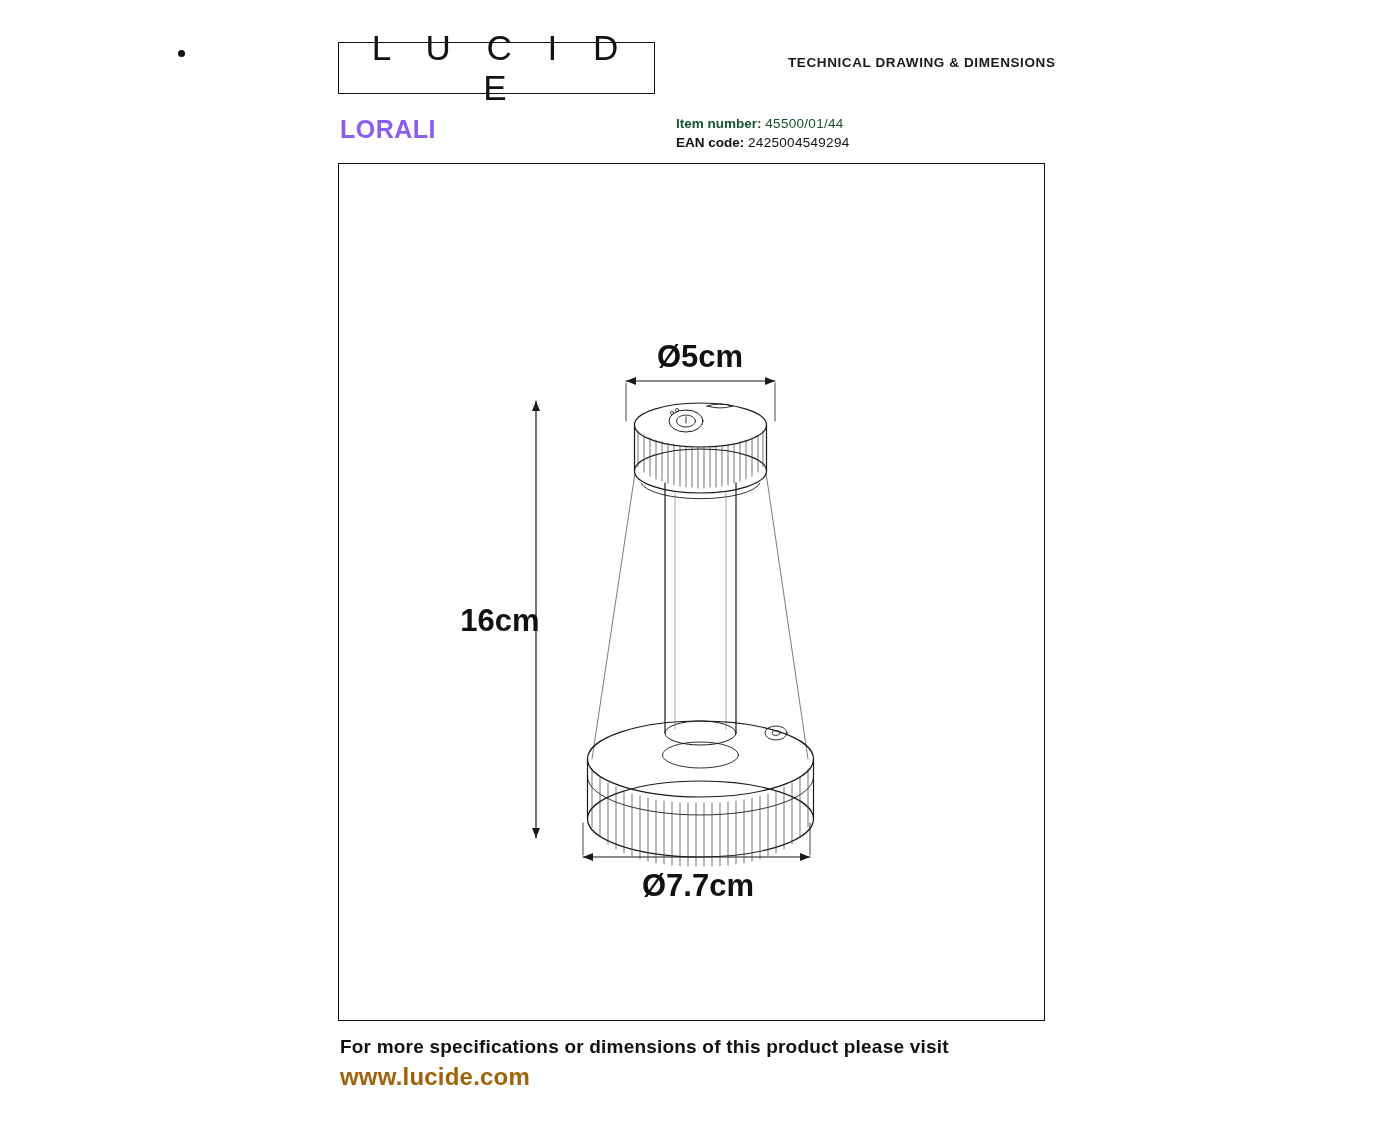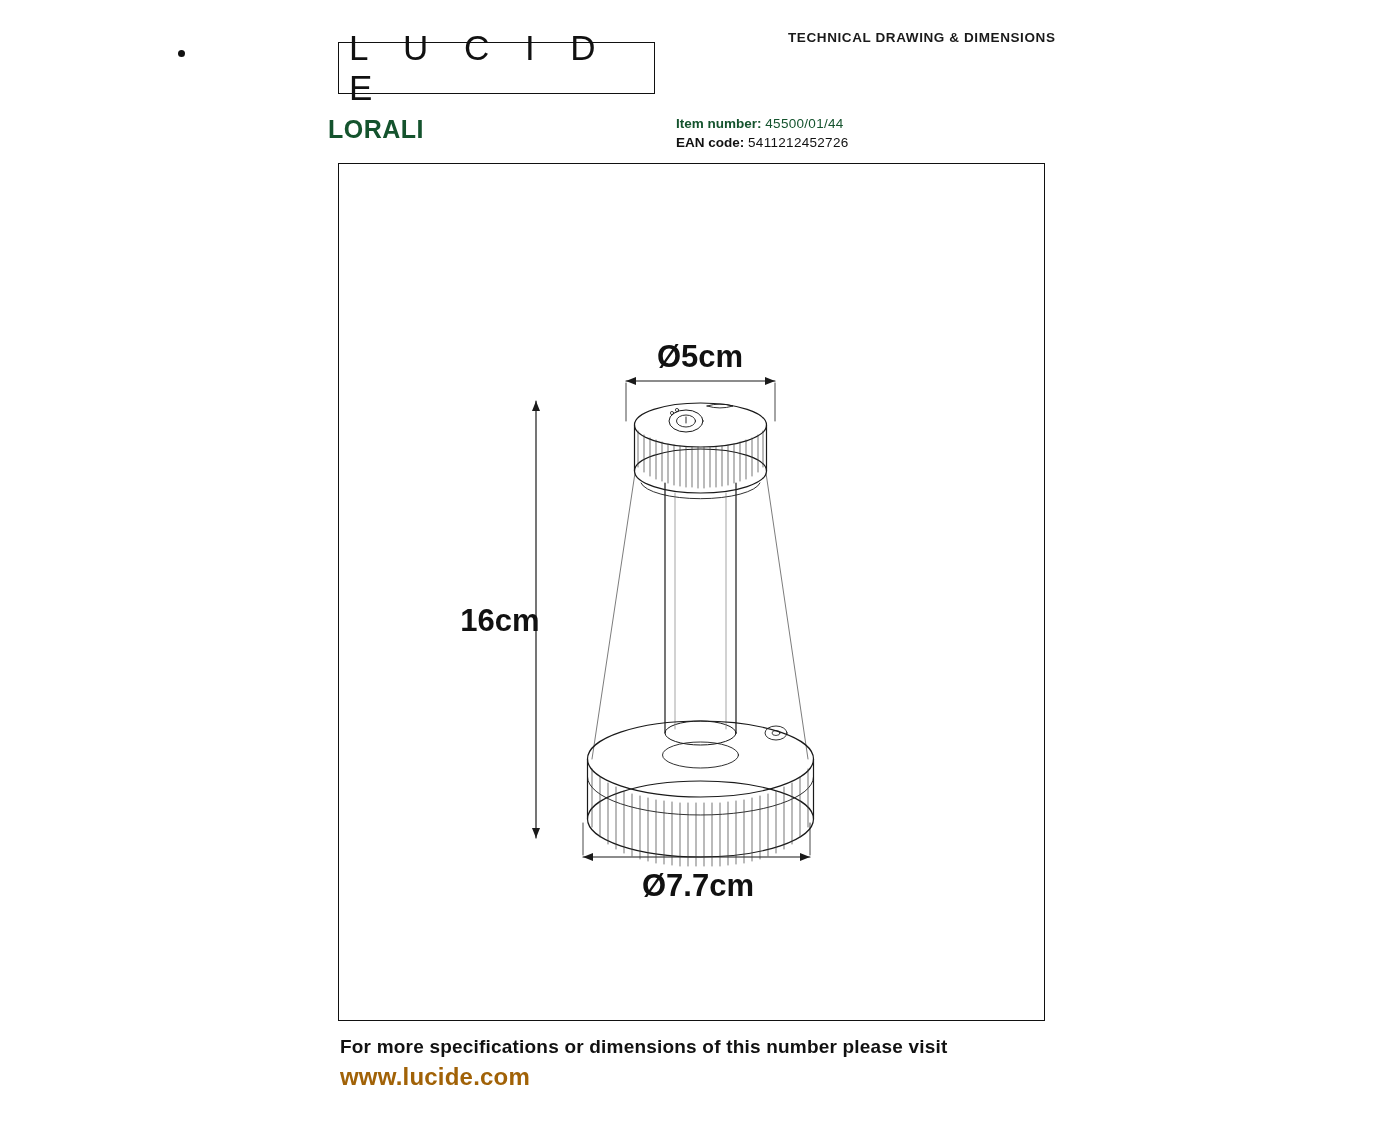--- a/index.html
+++ b/index.html
@@ -41,47 +41,48 @@
     display: flex;
     align-items: center;
     justify-content: center;
     font-size: 35px;
     letter-spacing: 13px;
     font-weight: 400;
     color: #111;
     padding-left: 10px;
     box-sizing: border-box;
     font-family: "Liberation Sans", sans-serif;
+    text-align: center;
   }
   .logo-dot {
     position: absolute;
     width: 7px;
     height: 7px;
     background: #111;
     border-radius: 50%;
     left: 178px;
     top: 50px;
   }
   .tech-title {
     position: absolute;
     left: 788px;
-    top: 30px;
+    top: 55px;
     font-size: 13.5px;
     letter-spacing: 0.6px;
     font-weight: 700;
     color: #1a1a1a;
   }
   .product-name {
     position: absolute;
-    left: 328px;
+    left: 340px;
     top: 115px;
     font-size: 25px;
     font-weight: 700;
     letter-spacing: 0.5px;
-    color: #14532d;
+    color: #8b5cf6;
   }
   .item-line {
     position: absolute;
     left: 676px;
     top: 116px;
     font-size: 13.5px;
     color: #14532d;
   }
   .ean-line {
     position: absolute;
@@ -145,21 +146,21 @@
   <div class="tech-title">TECHNICAL DRAWING &amp; DIMENSIONS</div>
 
   <div class="product-name">LORALI</div>
 
   <div class="item-line">
     <b>Item number:</b>
     <span>45500/01/44</span>
   </div>
   <div class="ean-line">
     <b>EAN code:</b>
-    <span>5411212452726</span>
+    <span>2425004549294</span>
   </div>
 
   <div class="frame"></div>
 
   <svg class="drawing-svg" viewBox="0 0 707 858">
     <g fill="none" stroke="#1a1a1a" stroke-width="1.2" stroke-linecap="round" stroke-linejoin="round">
 
       <g>
         <line x1="288" y1="218" x2="437" y2="218"></line>
         <path d="M288,218 l10,-4 l0,8 z" fill="#1a1a1a" stroke="none"></path>
@@ -287,16 +288,16 @@
         <ellipse cx="438" cy="570" rx="11" ry="7" stroke-width="0.9"></ellipse>
         <ellipse cx="438" cy="570" rx="4" ry="2.5" stroke-width="0.8"></ellipse>
       </g>
 
       <text x="362" y="204" text-anchor="middle" font-family="Liberation Sans, sans-serif" font-size="31" font-weight="700" fill="#111" stroke="none">Ø5cm</text>
       <text x="162" y="468" text-anchor="middle" font-family="Liberation Sans, sans-serif" font-size="31" font-weight="700" fill="#111" stroke="none">16cm</text>
       <text x="360" y="733" text-anchor="middle" font-family="Liberation Sans, sans-serif" font-size="31" font-weight="700" fill="#111" stroke="none">Ø7.7cm</text>
     </g>
   </svg>
 
-  <div class="footer-1">For more specifications or dimensions of this number please visit</div>
+  <div class="footer-1">For more specifications or dimensions of this product please visit</div>
   <div class="footer-2">www.lucide.com</div>
 
 </div>
 
 </body></html>

